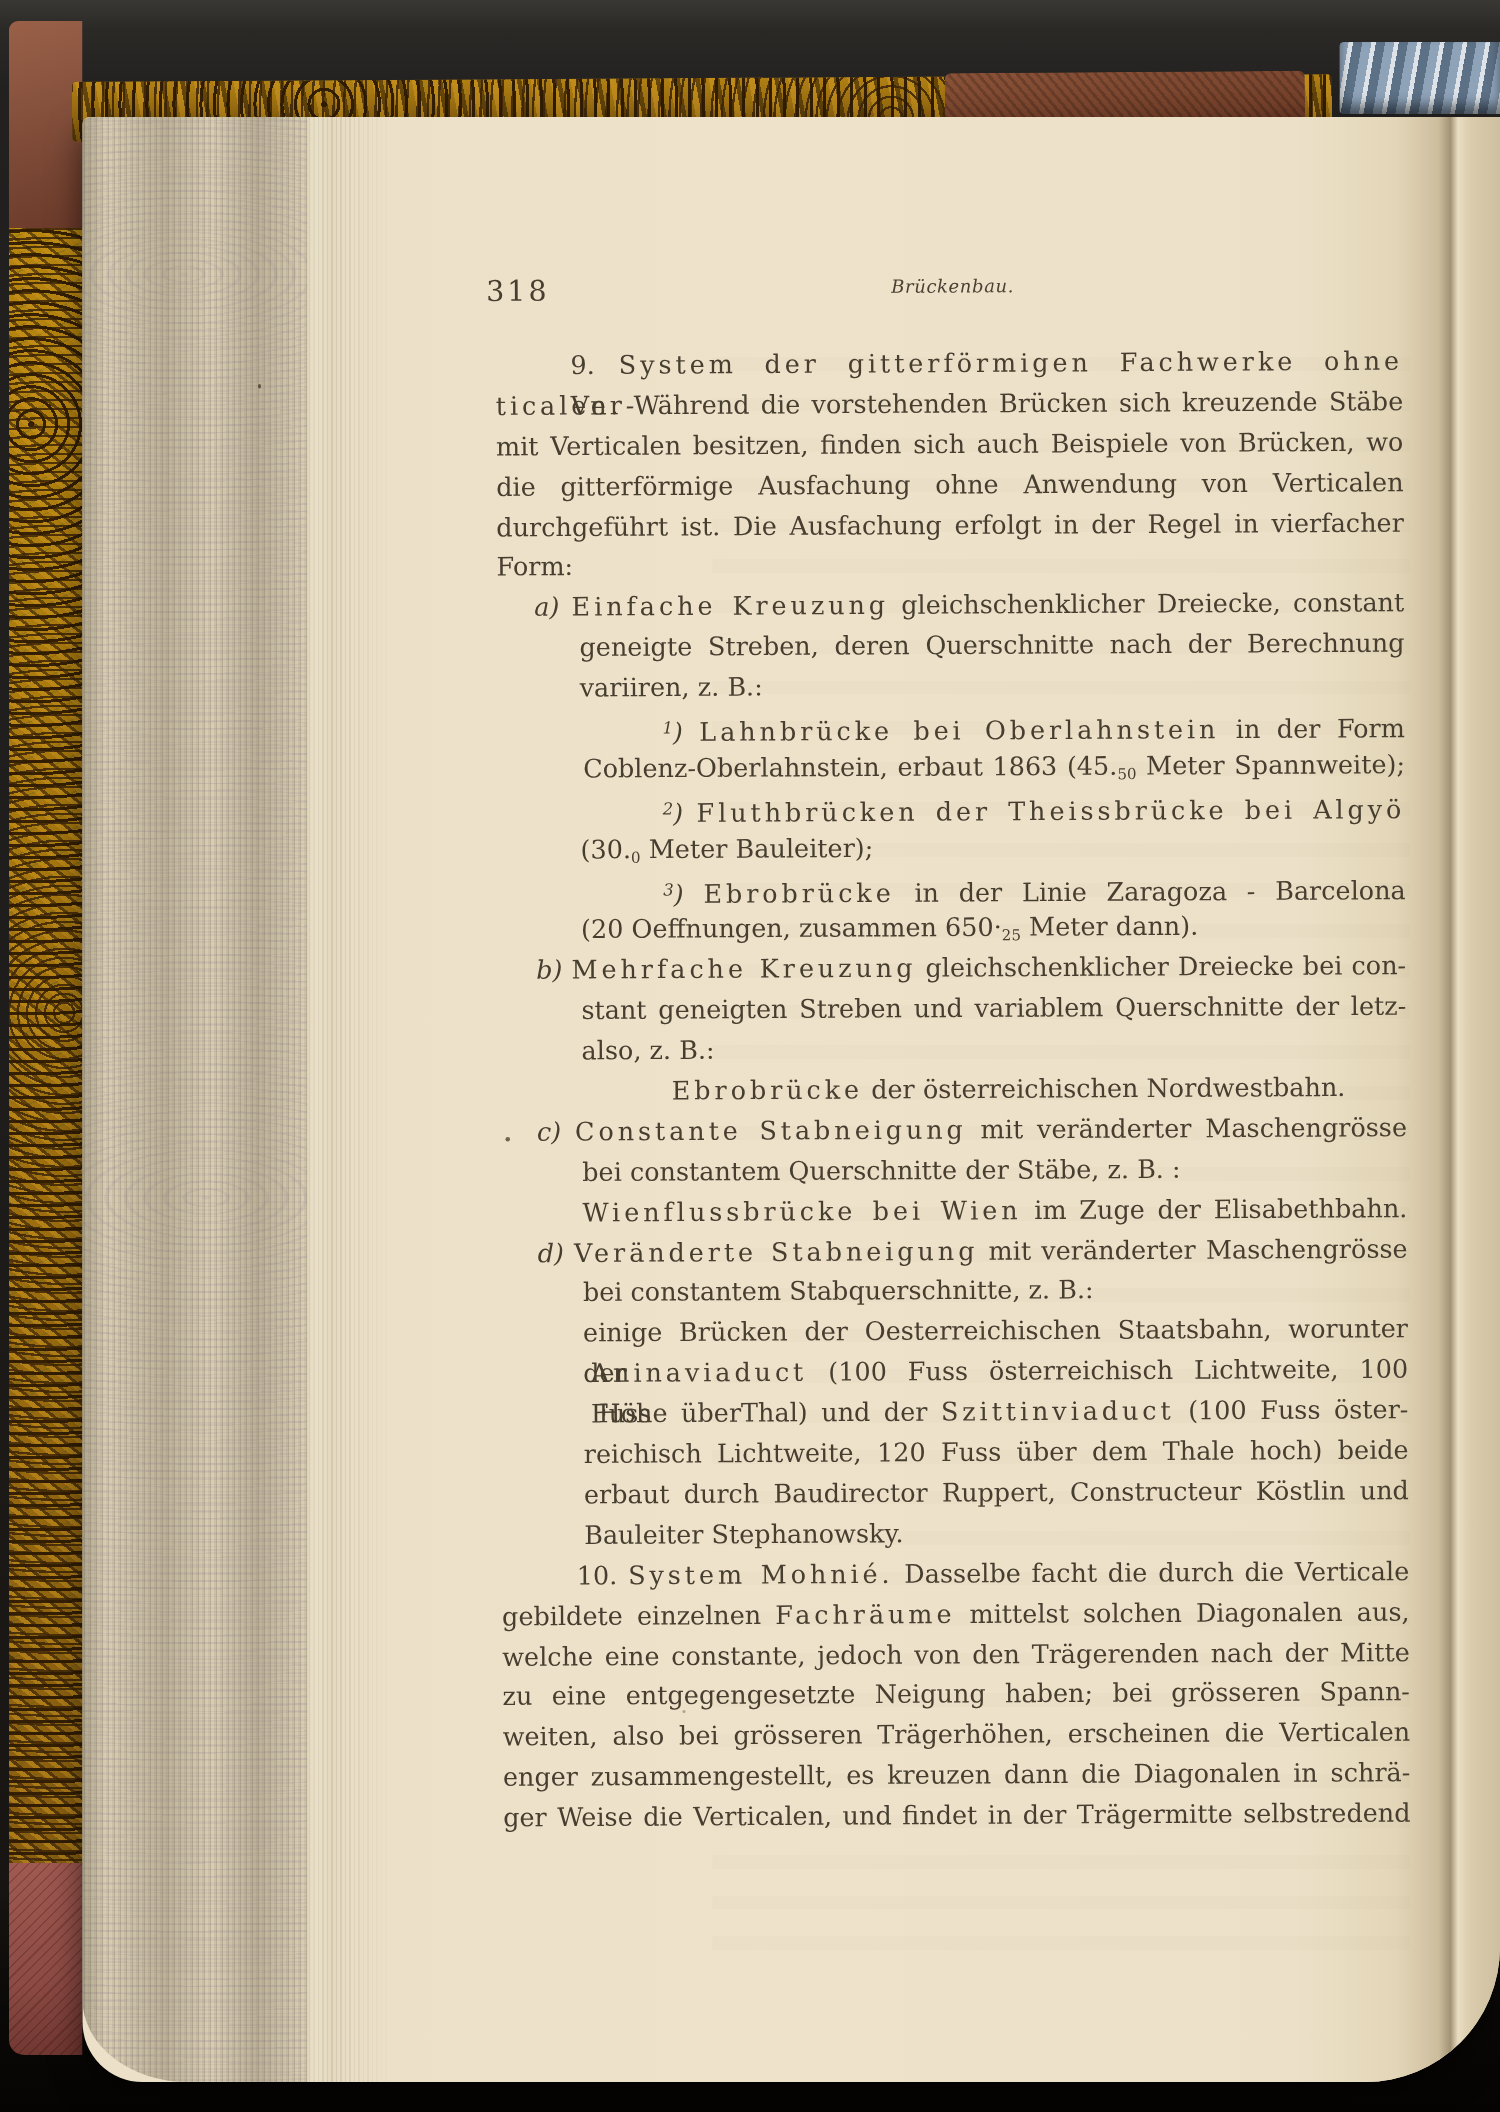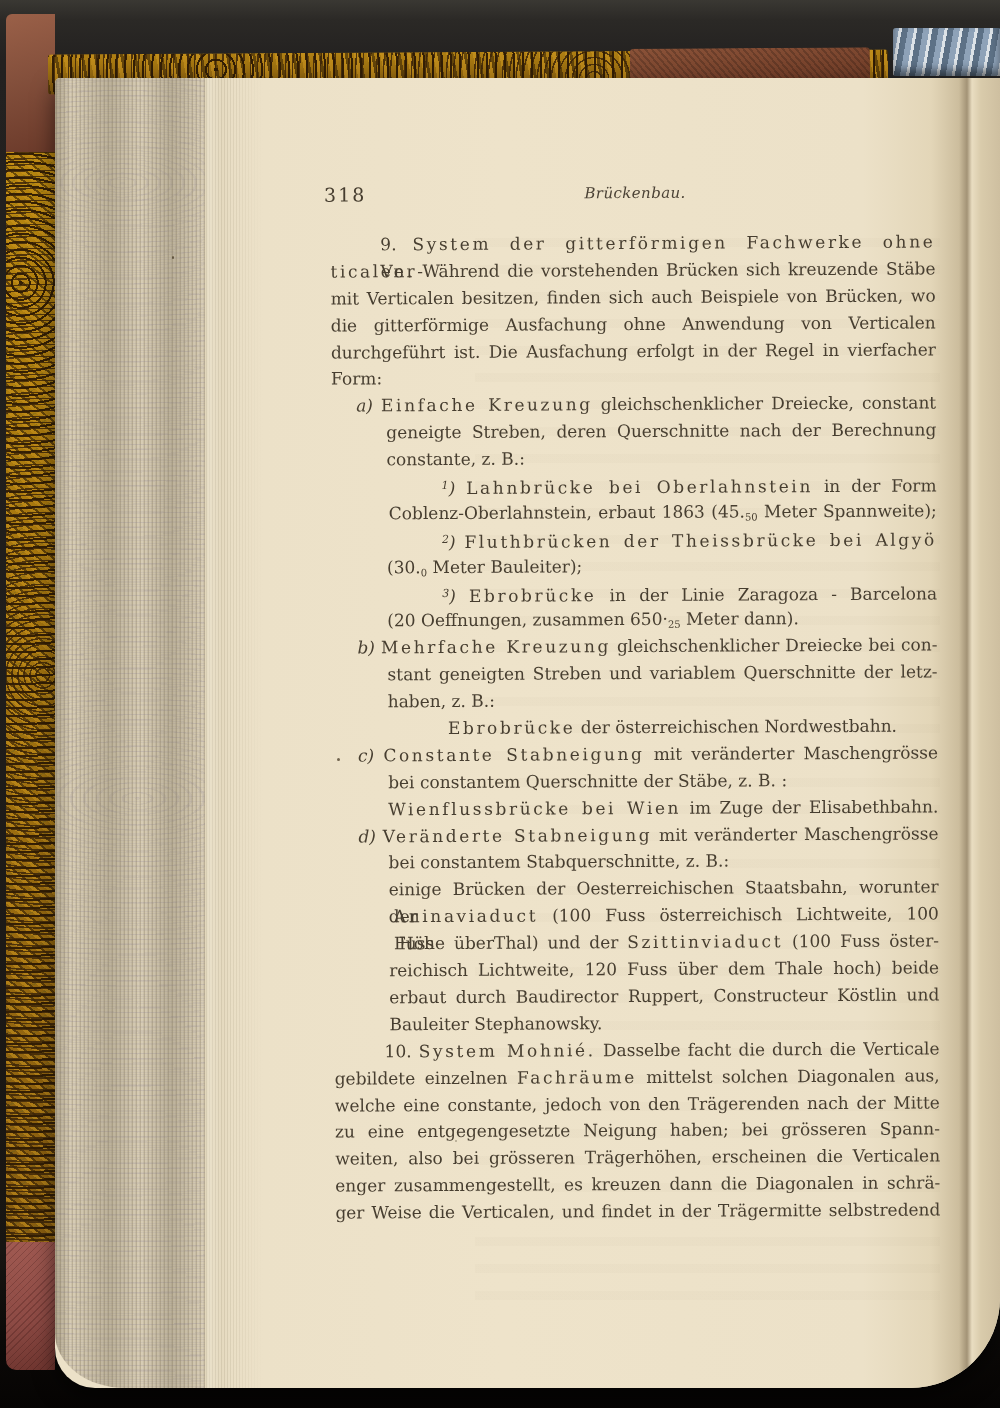--- a/index.html
+++ b/index.html
@@ -79,21 +79,21 @@
     background:repeating-linear-gradient(180deg, rgba(148,132,104,.07) 0 9px,
       rgba(0,0,0,0) 9px 27px);}
   .speck{position:absolute;border-radius:50%;background:rgba(60,45,25,.7);}
 
   
   .content{position:absolute;left:330px;top:182px;width:610px;color:#473e30;
     transform:rotate(-0.3deg);transform-origin:50% 0;}
   .header-row{position:relative;height:28px;}
   .pagenum{position:absolute;left:-6px;top:0;font-size:19px;letter-spacing:2px;}
   .runtitle{position:absolute;left:50%;transform:translateX(-50%);top:2px;
-    font-style:italic;font-size:15px;letter-spacing:.4px;color:#4a4135;}
+    font-style:italic;font-size:12px;letter-spacing:.4px;color:#4a4135;}
   .text-lines{margin-top:20px;}
   .line{height:26.9px;line-height:26.9px;font-size:17px;white-space:pre;}
   .line.just{white-space:normal;text-align:justify;text-align-last:justify;}
   .sp{letter-spacing:2.6px;}
   .it{font-style:italic;}
   .sub{font-size:10px;vertical-align:-3px;letter-spacing:0;}
   .sup{font-size:11px;vertical-align:5px;font-style:italic;letter-spacing:0;}
 </style>
 </head>
 <body>
@@ -127,30 +127,30 @@
     </div>
     <div class="text-lines" id="text-lines">
         <div class="line just" style="margin-left: 50px; width: 555px;"><span>9. </span><span class="sp">System der gitterförmigen Fachwerke ohne Ver-</span></div>
         <div class="line just" style="margin-left: 0px; width: 605px;"><span class="sp">ticalen.</span><span> Während die vorstehenden Brücken sich kreuzende Stäbe</span></div>
         <div class="line just" style="margin-left: 0px; width: 605px;"><span>mit Verticalen besitzen, finden sich auch Beispiele von Brücken, wo</span></div>
         <div class="line just" style="margin-left: 0px; width: 605px;"><span>die gitterförmige Ausfachung ohne Anwendung von Verticalen</span></div>
         <div class="line just" style="margin-left: 0px; width: 605px;"><span>durchgeführt ist. Die Ausfachung erfolgt in der Regel in vierfacher</span></div>
         <div class="line" style="margin-left: 0px;"><span>Form:</span></div>
         <div class="line just" style="margin-left: 25px; width: 580px;"><span class="it">a) </span><span class="sp">Einfache Kreuzung</span><span> gleichschenklicher Dreiecke, constant</span></div>
         <div class="line just" style="margin-left: 55px; width: 550px;"><span>geneigte Streben, deren Querschnitte nach der Berechnung</span></div>
-        <div class="line" style="margin-left: 55px;"><span>constante, z. B.:</span></div>
+        <div class="line" style="margin-left: 55px;"><span>variiren, z. B.:</span></div>
         <div class="line just" style="margin-left: 110px; width: 495px;"><span class="sup">1</span><span class="it">) </span><span class="sp">Lahnbrücke bei Oberlahnstein</span><span> in der Form</span></div>
         <div class="line just" style="margin-left: 57px; width: 548px;"><span>Coblenz-Oberlahnstein, erbaut 1863 (45.</span><span class="sub">50</span><span> Meter Spannweite);</span></div>
         <div class="line just" style="margin-left: 110px; width: 495px;"><span class="sup">2</span><span class="it">) </span><span class="sp">Fluthbrücken der Theissbrücke bei Algyö</span></div>
         <div class="line" style="margin-left: 55px;"><span>(30.</span><span class="sub">0</span><span> Meter Bauleiter);</span></div>
         <div class="line just" style="margin-left: 110px; width: 495px;"><span class="sup">3</span><span class="it">) </span><span class="sp">Ebrobrücke</span><span> in der Linie Zaragoza - Barcelona</span></div>
         <div class="line" style="margin-left: 55px;"><span>(20 Oeffnungen, zusammen 650·</span><span class="sub">25</span><span> Meter dann).</span></div>
         <div class="line just" style="margin-left: 25px; width: 580px;"><span class="it">b) </span><span class="sp">Mehrfache Kreuzung</span><span> gleichschenklicher Dreiecke bei con-</span></div>
         <div class="line just" style="margin-left: 55px; width: 550px;"><span>stant geneigten Streben und variablem Querschnitte der letz-</span></div>
-        <div class="line" style="margin-left: 55px;"><span>haben, z. B.:</span></div>
+        <div class="line" style="margin-left: 55px;"><span>also, z. B.:</span></div>
         <div class="line" style="margin-left: 115px;"><span class="sp">Ebrobrücke</span><span> der österreichischen Nordwestbahn.</span></div>
         <div class="line just" style="margin-left: 25px; width: 580px;"><span class="it">c) </span><span class="sp">Constante Stabneigung</span><span> mit veränderter Maschengrösse</span></div>
         <div class="line" style="margin-left: 55px;"><span>bei constantem Querschnitte der Stäbe, z. B. :</span></div>
         <div class="line just" style="margin-left: 55px; width: 550px;"><span class="sp">Wienflussbrücke bei Wien</span><span> im Zuge der Elisabethbahn.</span></div>
         <div class="line just" style="margin-left: 25px; width: 580px;"><span class="it">d) </span><span class="sp">Veränderte Stabneigung</span><span> mit veränderter Maschengrösse</span></div>
         <div class="line" style="margin-left: 55px;"><span>bei constantem Stabquerschnitte, z. B.:</span></div>
         <div class="line just" style="margin-left: 55px; width: 550px;"><span>einige Brücken der Oesterreichischen Staatsbahn, worunter der</span></div>
         <div class="line just" style="margin-left: 60px; width: 545px;"><span class="sp">Aninaviaduct</span><span> (100 Fuss österreichisch Lichtweite, 100 Fuss</span></div>
         <div class="line just" style="margin-left: 65px; width: 540px;"><span>Höhe überThal) und der </span><span class="sp">Szittinviaduct</span><span> (100 Fuss öster-</span></div>
         <div class="line just" style="margin-left: 55px; width: 550px;"><span>reichisch Lichtweite, 120 Fuss über dem Thale hoch) beide</span></div>

